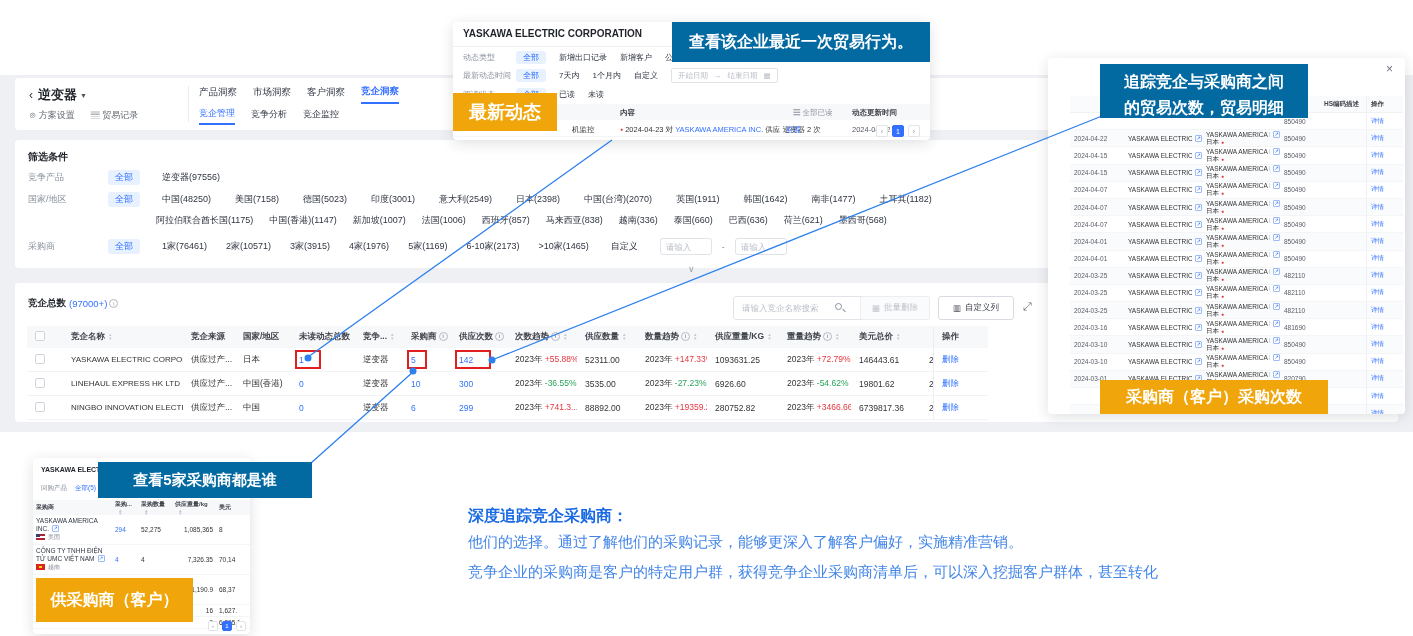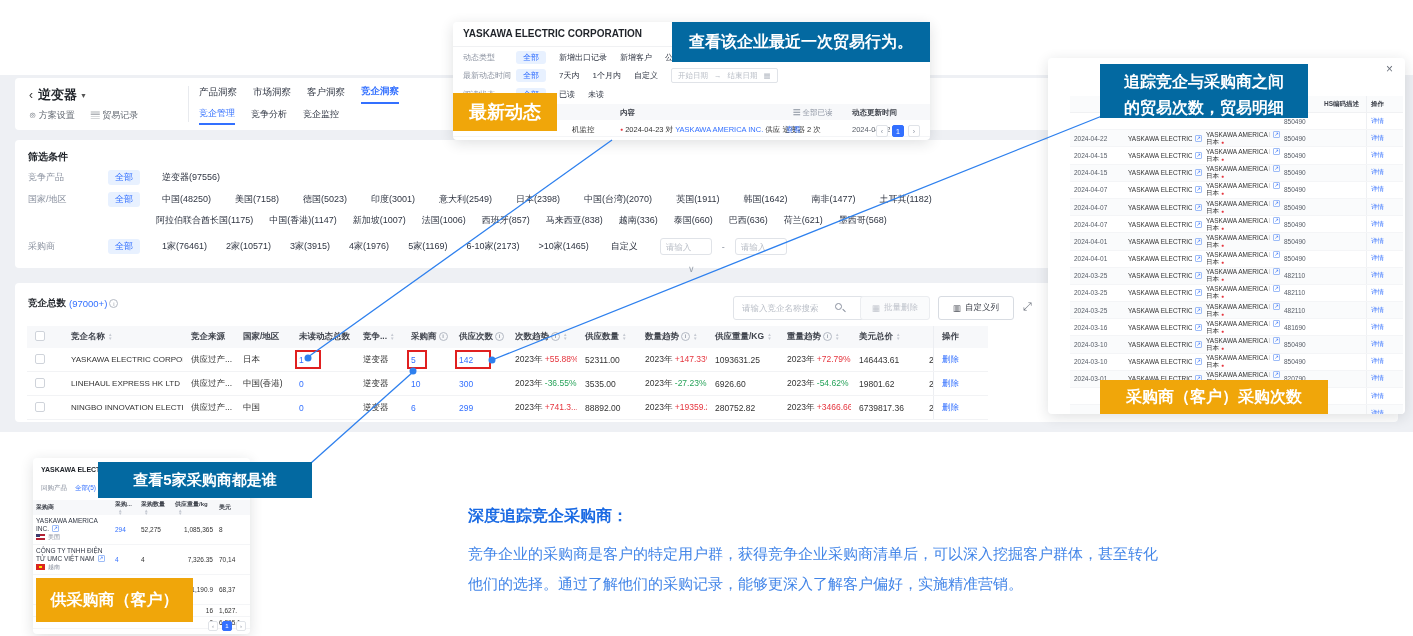--- a/index.html
+++ b/index.html
@@ -76,21 +76,21 @@
   .num{text-align:left;color:#333}
   .flag{display:none;width:9px;height:6px;margin-right:3px;vertical-align:middle;position:relative}
   .flag.us{display:inline-block;background:linear-gradient(#b22234 0 33%,#fff 33% 66%,#b22234 66%)}
   .flag.us::before{content:"";position:absolute;left:0;top:0;width:4px;height:3px;background:#3c3b6e}
   .flag.vn{display:inline-block;background:radial-gradient(circle at 50% 50%,#ffde00 0 1.2px,#da251d 1.3px)}
   .flag.ph{display:inline-block;background:linear-gradient(90deg,#f0f0f0 0 2.5px,rgba(0,0,0,0) 2.5px),linear-gradient(#0038a8 0 50%,#ce1126 50%)}
   .pg{display:flex;gap:4px;align-items:center}
   .pgbox{min-width:12px;height:12px;border:1px solid #e0e3e8;border-radius:2px;display:flex;align-items:center;
     justify-content:center;font-size:7px;color:#8a919f;background:#fff;cursor:pointer;padding:0 2px}
   .pgbox.act{background:#3370ff;border-color:#3370ff;color:#fff}
-  .bottomtext h3{font-size:16px;font-weight:bold;color:#1a6ae3;margin-bottom:12px}
+  .bottomtext h3{font-size:16px;font-weight:bold;color:#1a6ae3;margin-bottom:0}
   .bottomtext p{font-size:15px;color:#4285e8;line-height:30px;width:700px}
   svg.wires{position:absolute;left:0;top:0;z-index:7;pointer-events:none}
 </style>
 </head>
 <body>
 
 <div class="screen">
   <div class="appbg"></div>
 
   <div class="card" style="left:15px;top:78px;width:1383px;height:52px">
@@ -814,22 +814,22 @@
       </div>
     <div class="pg abs" style="right:4px;bottom:3px">
       <span class="pgbox" style="min-width:10px;height:10px;font-size:6px">‹</span>
       <span class="pgbox act" style="min-width:10px;height:10px;font-size:6px">1</span>
       <span class="pgbox" style="min-width:10px;height:10px;font-size:6px">›</span>
     </div>
   </div>
 
   <div class="abs bottomtext" style="left:468px;top:506px">
     <h3>深度追踪竞企采购商：</h3>
+    <p>他们的选择。通过了解他们的采购记录，能够更深入了解客户偏好，实施精准营销。</p>
     <p>竞争企业的采购商是客户的特定用户群，获得竞争企业采购商清单后，可以深入挖掘客户群体，甚至转化</p>
-    <p>他们的选择。通过了解他们的采购记录，能够更深入了解客户偏好，实施精准营销。</p>
   </div>
 
   <svg class="wires" width="1413" height="636">
     <line x1="612" y1="140" x2="308" y2="357" stroke="#2e80ee" stroke-width="1.3"></line>
     <line x1="1107" y1="114" x2="492" y2="360" stroke="#2e80ee" stroke-width="1.3"></line>
     <line x1="413" y1="372" x2="311" y2="463" stroke="#2e80ee" stroke-width="1.3"></line>
     <circle cx="308" cy="358" r="3.5" fill="#2e80ee"></circle>
     <circle cx="492" cy="360" r="3.5" fill="#2e80ee"></circle>
     <circle cx="413" cy="371" r="3.5" fill="#2e80ee"></circle>
   </svg>

